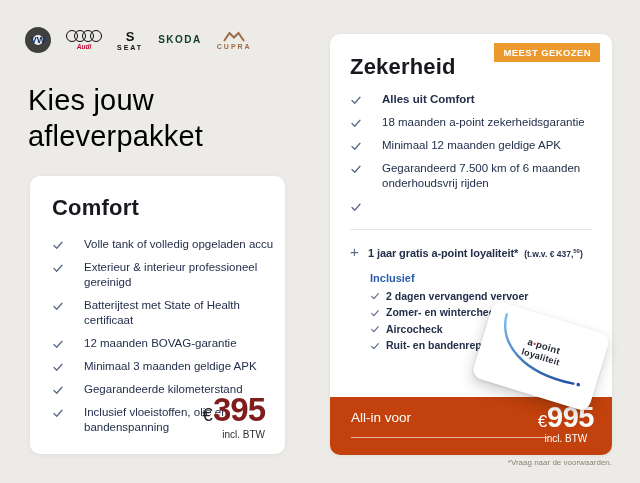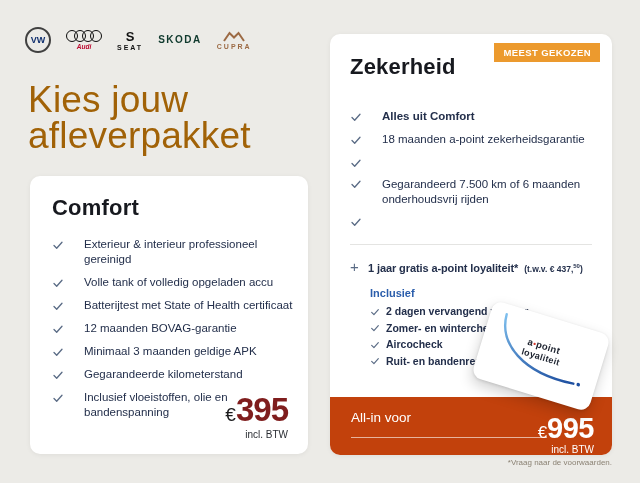--- a/index.html
+++ b/index.html
@@ -8,43 +8,43 @@
     position:relative;
     background:#ECEBE7;
     font-family:"Liberation Sans", sans-serif;
     color:#232F4B;
     overflow:hidden;
   }
 
   
   .brands { position:absolute; left:25px; top:27px; display:flex; align-items:center; gap:15px; }
   .brand { display:flex; flex-direction:column; align-items:center; line-height:1; }
-  .vw-roundel { width:26px; height:26px; border:2px solid #404040; border-radius:50%;
+  .vw-roundel { width:26px; height:26px; border:8px solid #404040; border-radius:50%;
     display:flex; align-items:center; justify-content:center; font-size:9px; font-weight:700; color:#11306E; }
   .audi-rings { display:flex; }
   .audi-rings i { display:block; width:12px; height:12px; border:1.6px solid #0C0C0C; border-radius:50%; }
   .audi-rings i + i { margin-left:-4px; }
   .audi-word { margin-top:2px; font-size:6.5px; font-style:italic; font-weight:700; color:#BB0A30; }
   .seat-s { font-size:13px; font-weight:700; color:#111; }
   .seat-word { margin-top:1px; font-size:7px; font-weight:700; letter-spacing:2px; color:#111; }
   .skoda-word { font-size:10px; font-weight:700; letter-spacing:1.5px; color:#103A2E; }
   .cupra-word { margin-top:1px; font-size:7px; font-weight:700; letter-spacing:2px; color:#9C6A44; }
 
   
-  .heading { position:absolute; left:28px; top:82px; font-size:37px; line-height:36px;
-    font-weight:500; color:#a16207; letter-spacing:.2px; }
+  .heading { position:absolute; left:28px; top:82px; font-size:29px; line-height:36px;
+    font-weight:500; color:#000000; letter-spacing:.2px; }
 
   
   .card { position:absolute; background:#fff; border-radius:10px; box-shadow:0 1px 5px rgba(0,0,0,.06); }
-  .card-comfort { left:30px; top:176px; width:278px; height:278px; padding:19px 5px 0 22px; }
+  .card-comfort { left:30px; top:176px; width:255px; height:278px; padding:19px 5px 0 22px; }
   .card-zekerheid { left:330px; top:34px; width:282px; height:421px; padding:20px 14px 0 20px; }
 
   .card-title { font-size:22px; font-weight:700; color:#17191F; letter-spacing:.2px; }
   .card-comfort .card-title { margin-bottom:16px; }
-  .card-zekerheid .card-title { margin-bottom:29px; }
+  .card-zekerheid .card-title { margin-bottom:12px; }
 
   .badge { position:absolute; top:9px; right:12px; background:#EC9A2E; color:#fff;
     font-size:9.5px; font-weight:700; letter-spacing:.4px; padding:4px 9px; border-radius:0; }
 
   .row { display:flex; gap:20px; margin-bottom:8px; align-items:flex-start; }
   .chk { flex:0 0 12px; margin-top:1.5px; }
   .txt { font-size:11.5px; line-height:15px; color:#232F4B; }
   .txt.bold { font-weight:700; }
 
   .divider { border:none; border-top:1px solid #E4E4E2; margin:16px 6px 16px 0; }
@@ -75,21 +75,21 @@
   .loyalty-text { position:absolute; left:0; right:0; top:24px; text-align:center; line-height:11px; }
   .loyalty-brand { font-size:9.5px; font-weight:700; color:#1E2430; letter-spacing:.3px; }
   .loyalty-brand .dot { color:#D5372C; font-size:8px; }
   .loyalty-sub { font-size:9px; font-weight:700; color:#1E2430; letter-spacing:.3px; }
 
   
   .allin-bar { position:absolute; left:0; right:0; bottom:0; height:58px; background:#c2410c;
     border-radius:0 0 10px 10px; color:#fff; z-index:2; }
   .allin-label { position:absolute; left:21px; top:13px; font-size:13.5px; font-weight:500; }
   .allin-line { position:absolute; left:21px; top:40px; width:196px; height:1px; background:rgba(255,255,255,.6); }
-  .allin-price { position:absolute; right:18px; top:15px; text-align:right; }
+  .allin-price { position:absolute; right:18px; top:4px; text-align:center; }
   .allin-cur { font-size:17px; font-weight:400; color:#fff; }
   .allin-amt { font-size:29px; font-weight:700; color:#fff; letter-spacing:-.5px; }
   .allin-note { font-size:10px; color:#fff; margin-top:-1px; }
 
   .footnote { position:absolute; right:28px; top:458px; font-size:8px; color:#8B8274; }
 </style>
 </head>
 <body>
 
 <div class="brands">
@@ -125,27 +125,27 @@
   <div>afleverpakket</div>
 </div>
 
 <div class="card card-comfort">
   <div class="card-title">Comfort</div>
 
   <div class="row">
     <svg class="chk" width="12" height="12" viewBox="0 0 12 12">
         <path d="M2 6.5 L4.7 9.2 L10 3.2" fill="none" stroke="#5A6B85" stroke-width="1.3" stroke-linecap="round" stroke-linejoin="round"></path>
       </svg>
+    <span class="txt">Volle tank of volledig opgeladen accu</span>
+  </div>
+  <div class="row">
+    <svg class="chk" width="12" height="12" viewBox="0 0 12 12">
+        <path d="M2 6.5 L4.7 9.2 L10 3.2" fill="none" stroke="#5A6B85" stroke-width="1.3" stroke-linecap="round" stroke-linejoin="round"></path>
+      </svg>
     <span class="txt">Exterieur &amp; interieur professioneel gereinigd</span>
-  </div>
-  <div class="row">
-    <svg class="chk" width="12" height="12" viewBox="0 0 12 12">
-        <path d="M2 6.5 L4.7 9.2 L10 3.2" fill="none" stroke="#5A6B85" stroke-width="1.3" stroke-linecap="round" stroke-linejoin="round"></path>
-      </svg>
-    <span class="txt">Volle tank of volledig opgeladen accu</span>
   </div>
   <div class="row">
     <svg class="chk" width="12" height="12" viewBox="0 0 12 12">
         <path d="M2 6.5 L4.7 9.2 L10 3.2" fill="none" stroke="#5A6B85" stroke-width="1.3" stroke-linecap="round" stroke-linejoin="round"></path>
       </svg>
     <span class="txt">Batterijtest met State of Health certificaat</span>
   </div>
   <div class="row">
     <svg class="chk" width="12" height="12" viewBox="0 0 12 12">
         <path d="M2 6.5 L4.7 9.2 L10 3.2" fill="none" stroke="#5A6B85" stroke-width="1.3" stroke-linecap="round" stroke-linejoin="round"></path>
@@ -190,20 +190,21 @@
   <div class="row">
     <svg class="chk" width="12" height="12" viewBox="0 0 12 12">
         <path d="M2 6.5 L4.7 9.2 L10 3.2" fill="none" stroke="#5A6B85" stroke-width="1.3" stroke-linecap="round" stroke-linejoin="round"></path>
       </svg>
     <span class="txt">18 maanden a-point zekerheidsgarantie</span>
   </div>
   <div class="row">
     <svg class="chk" width="12" height="12" viewBox="0 0 12 12">
         <path d="M2 6.5 L4.7 9.2 L10 3.2" fill="none" stroke="#5A6B85" stroke-width="1.3" stroke-linecap="round" stroke-linejoin="round"></path>
       </svg>
+    <span class="txt">Minimaal 12 maanden geldige APK</span>
   </div>
   <div class="row">
     <svg class="chk" width="12" height="12" viewBox="0 0 12 12">
         <path d="M2 6.5 L4.7 9.2 L10 3.2" fill="none" stroke="#5A6B85" stroke-width="1.3" stroke-linecap="round" stroke-linejoin="round"></path>
       </svg>
     <span class="txt">Gegarandeerd 7.500 km of 6 maanden onderhoudsvrij rijden</span>
   </div>
   <div class="row">
     <svg class="chk" width="12" height="12" viewBox="0 0 12 12">
         <path d="M2 6.5 L4.7 9.2 L10 3.2" fill="none" stroke="#5A6B85" stroke-width="1.3" stroke-linecap="round" stroke-linejoin="round"></path>

